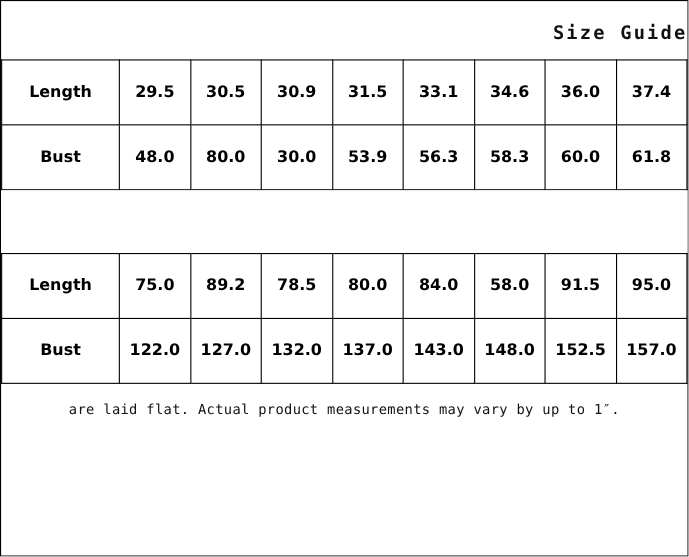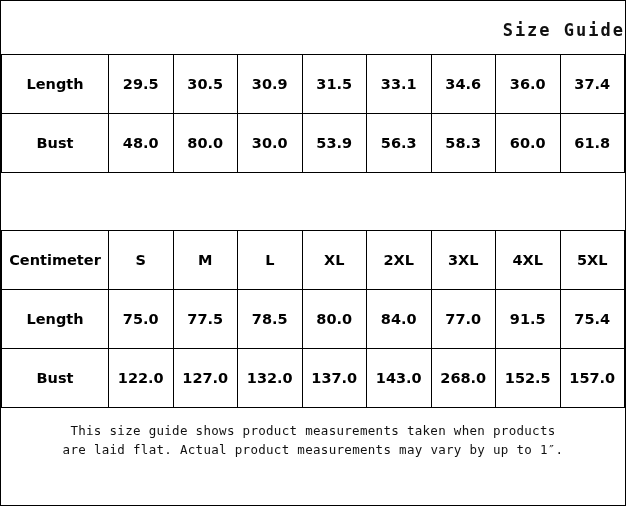--- a/index.html
+++ b/index.html
@@ -104,54 +104,42 @@
         <td>60.0</td>
         <td>61.8</td>
       </tr>
     </tbody>
   </table>
 
   <div class="gap"></div>
 
   <table class="size-table">
     <tbody>
-      <tr class="header-row">
-        <td class="rowhead first-col">Centimeter</td>
-        <td>S</td>
-        <td>M</td>
-        <td>L</td>
-        <td>XL</td>
-        <td>2XL</td>
-        <td>3XL</td>
-        <td>4XL</td>
-        <td>5XL</td>
-      </tr>
       <tr>
         <td class="rowhead first-col">Length</td>
         <td>75.0</td>
-        <td>77.5</td>
+        <td>89.2</td>
         <td>78.5</td>
         <td>80.0</td>
         <td>84.0</td>
-        <td>77.0</td>
+        <td>58.0</td>
         <td>91.5</td>
-        <td>75.4</td>
+        <td>95.0</td>
       </tr>
       <tr>
         <td class="rowhead first-col">Bust</td>
         <td>122.0</td>
         <td>127.0</td>
         <td>132.0</td>
         <td>137.0</td>
         <td>143.0</td>
-        <td>268.0</td>
+        <td>148.0</td>
         <td>152.5</td>
         <td>157.0</td>
       </tr>
     </tbody>
   </table>
 
   <div class="footnote">
-    <div>This size guide shows product measurements taken when products</div>
     <div>are laid flat. Actual product measurements may vary by up to 1″.</div>
   </div>
 
 </div>
 
 </body></html>

